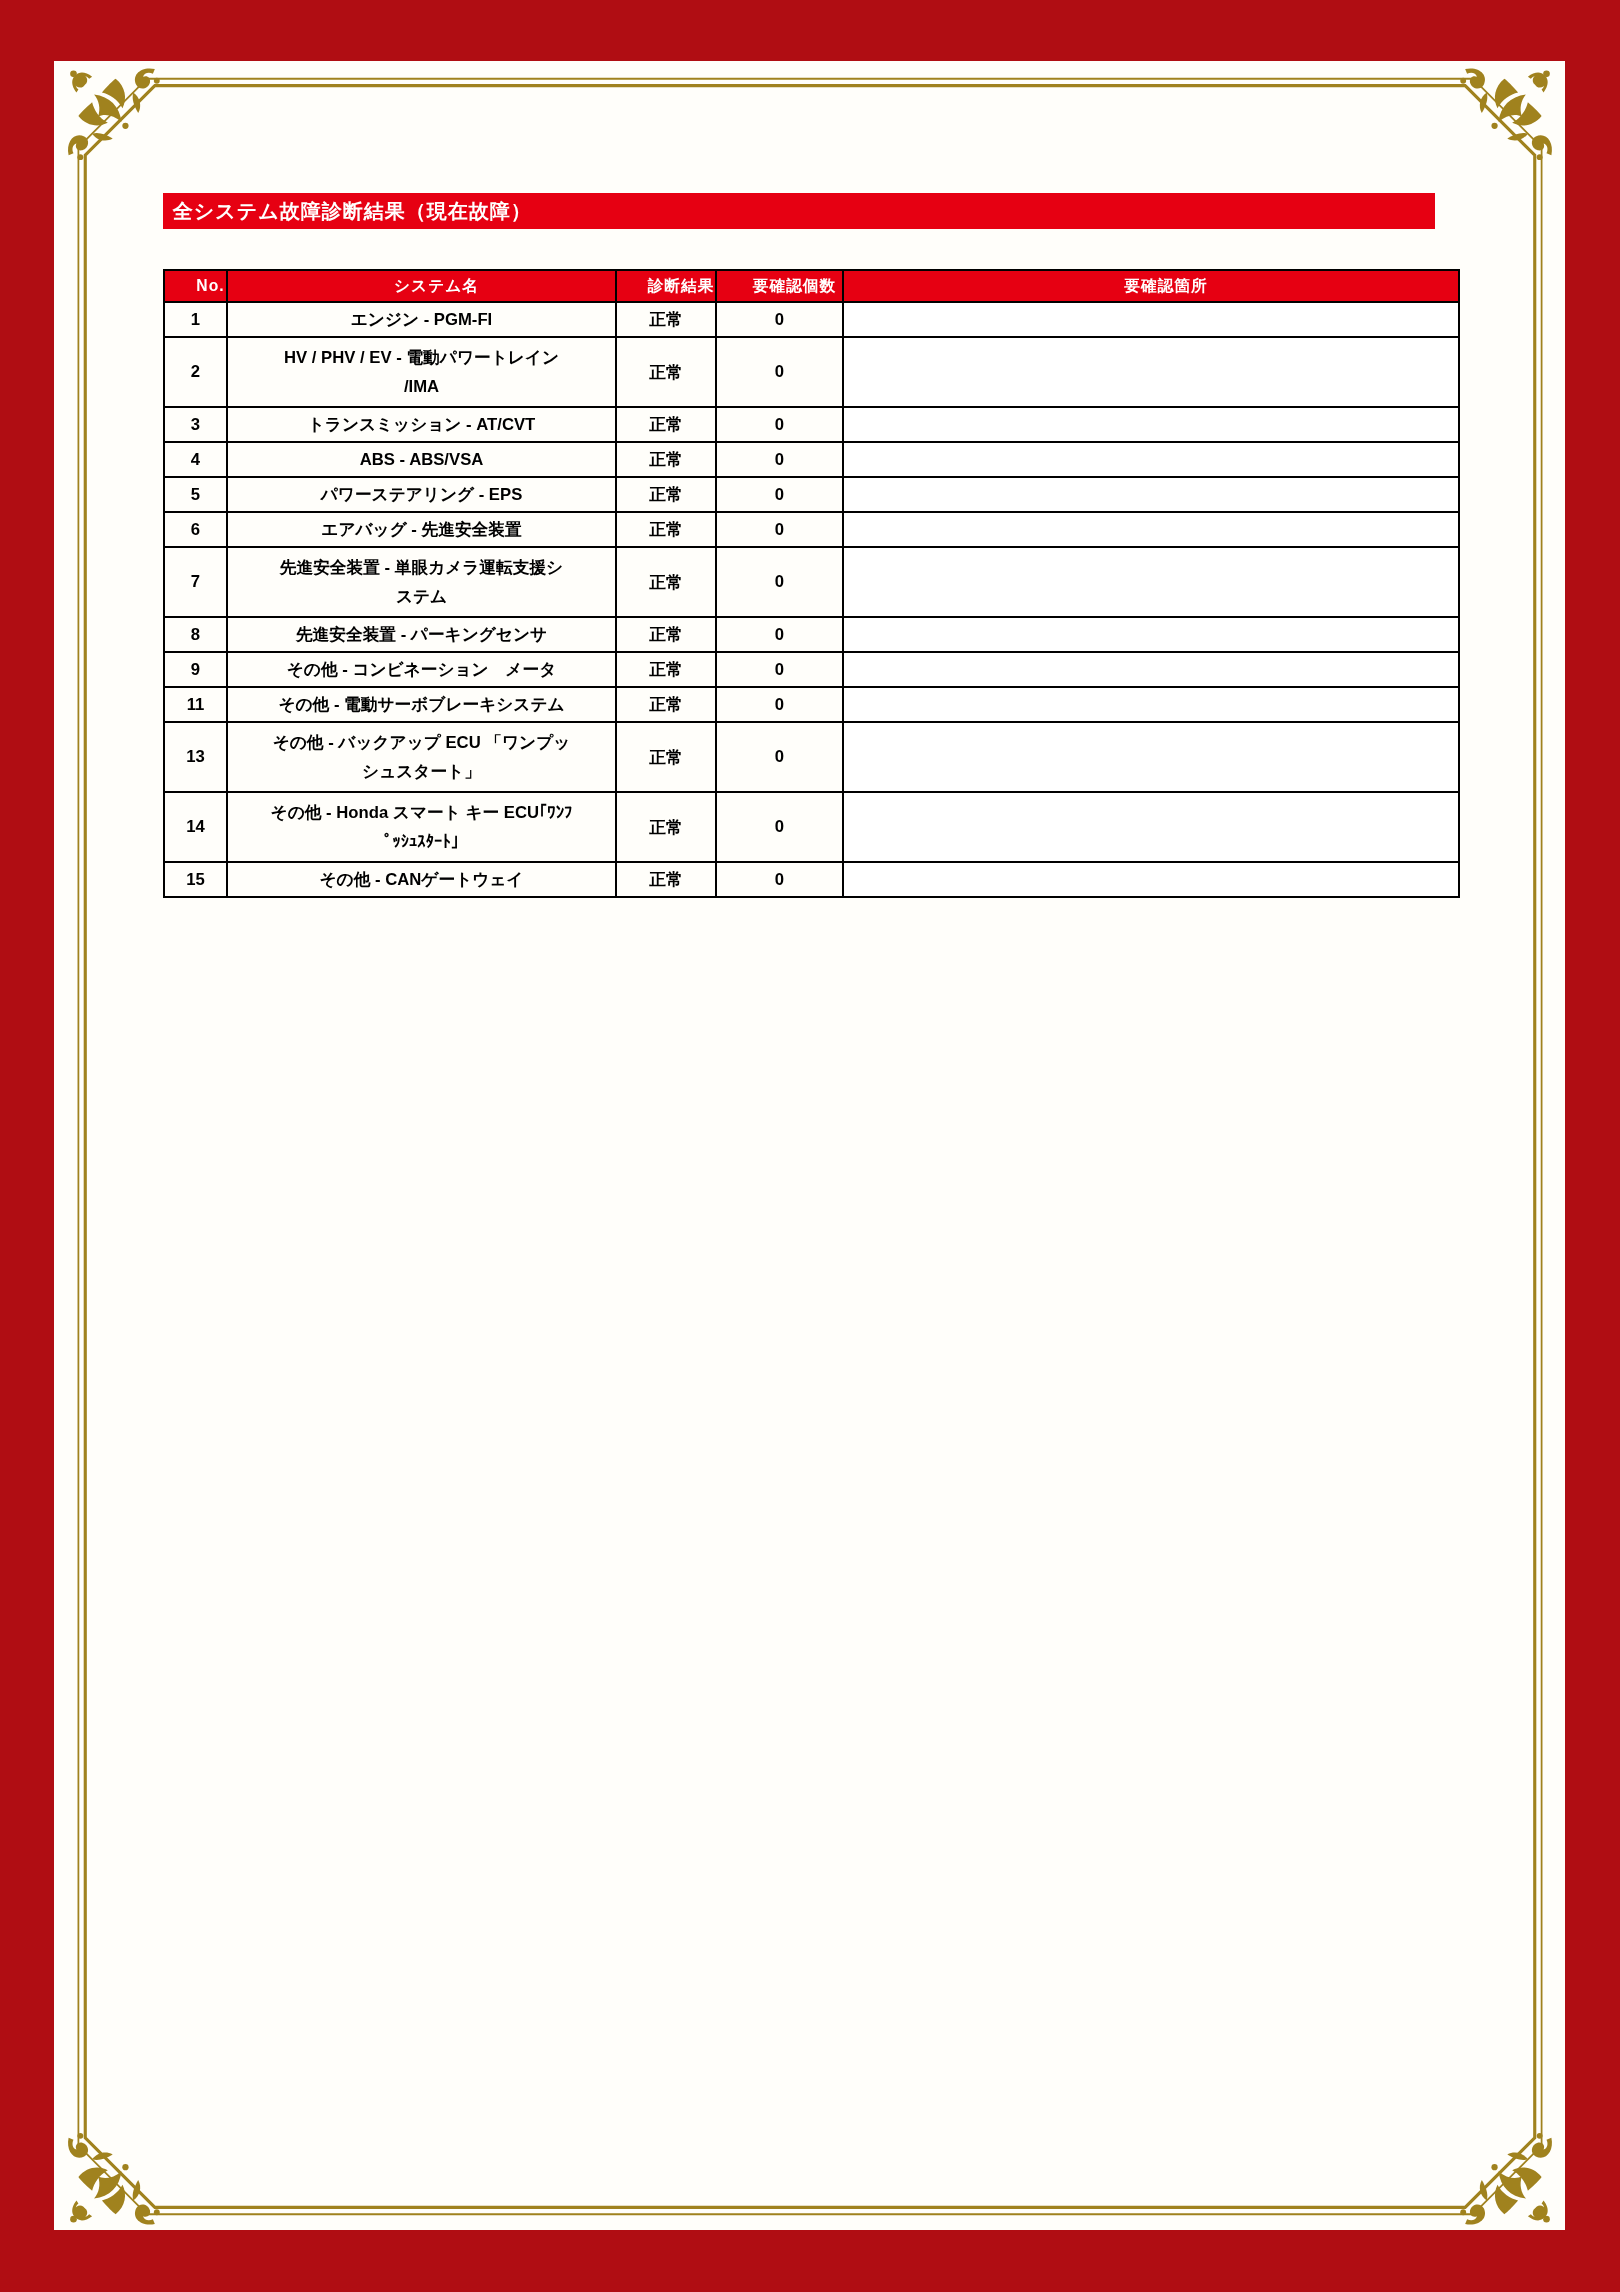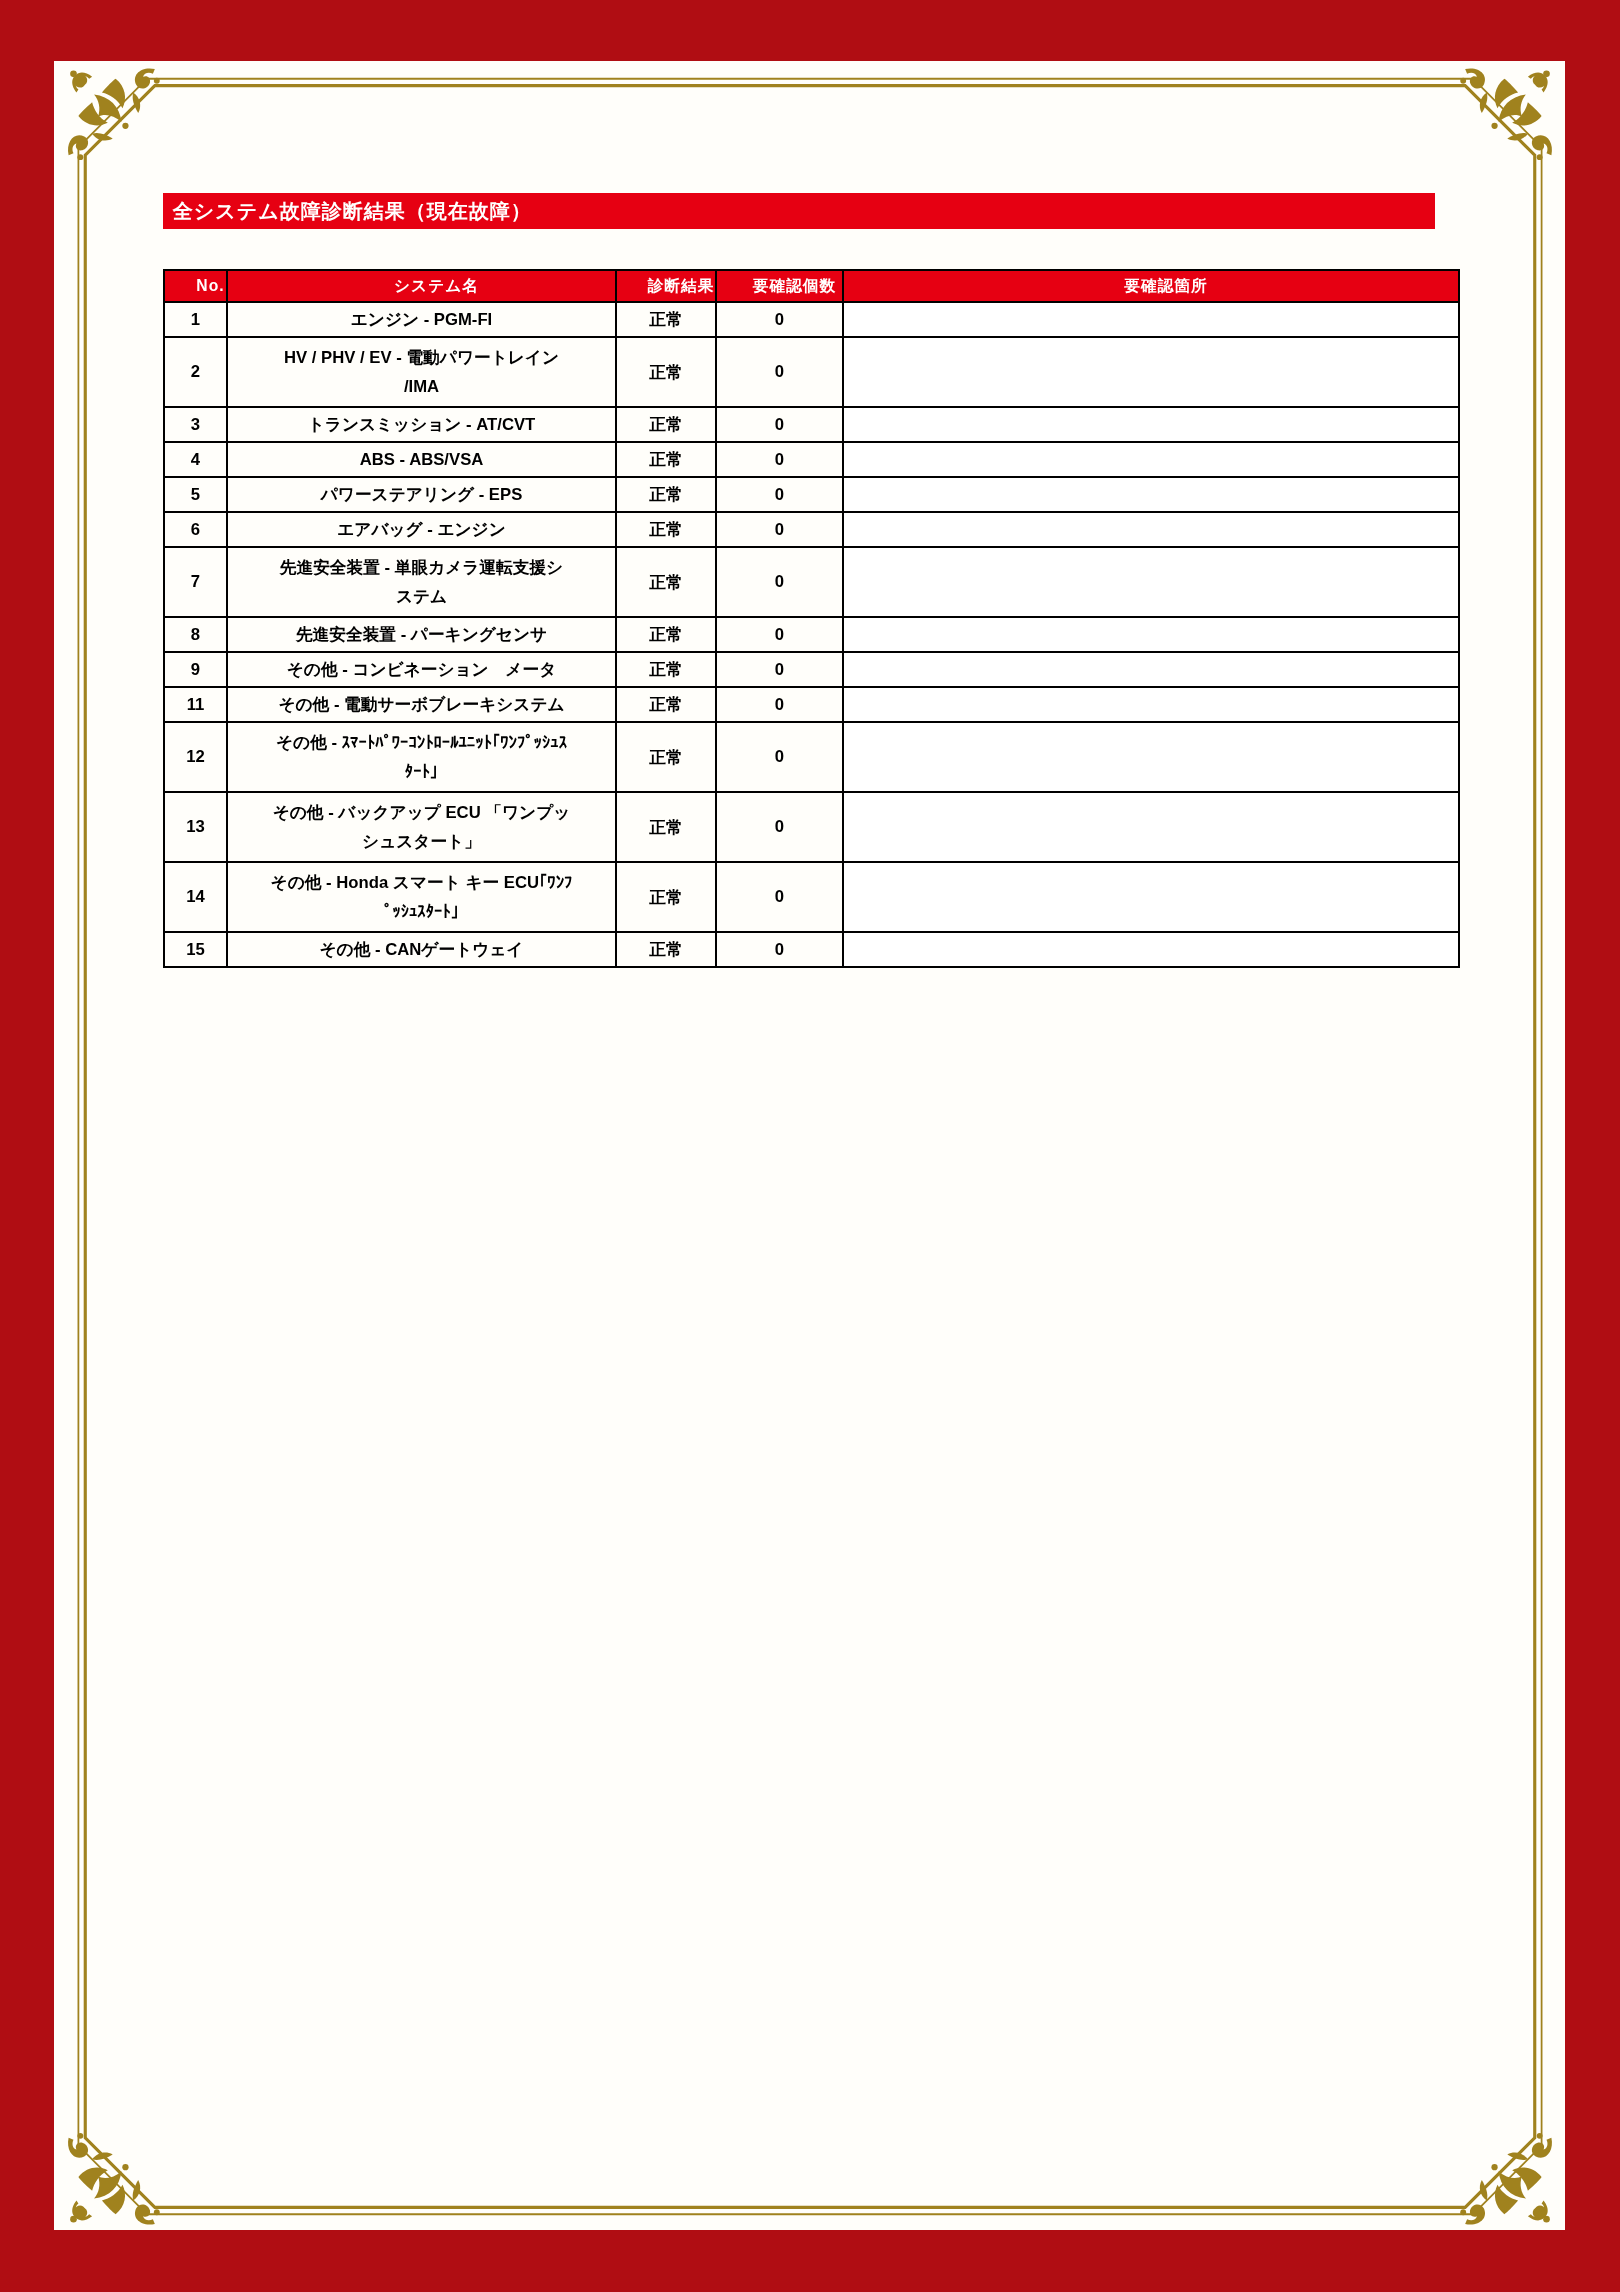--- a/index.html
+++ b/index.html
@@ -165,21 +165,21 @@
         </tr>
         <tr class="row">
           <td class="cell-no">5</td>
           <td class="cell-system">パワーステアリング - EPS</td>
           <td class="cell-result">正常</td>
           <td class="cell-count">0</td>
           <td class="cell-location"></td>
         </tr>
         <tr class="row">
           <td class="cell-no">6</td>
-          <td class="cell-system">エアバッグ - エンジン</td>
+          <td class="cell-system">エアバッグ - 先進安全装置</td>
           <td class="cell-result">正常</td>
           <td class="cell-count">0</td>
           <td class="cell-location"></td>
         </tr>
         <tr class="row tall">
           <td class="cell-no">7</td>
           <td class="cell-system">先進安全装置 - 単眼カメラ運転支援シ
 ステム</td>
           <td class="cell-result">正常</td>
           <td class="cell-count">0</td>
@@ -200,28 +200,20 @@
           <td class="cell-location"></td>
         </tr>
         <tr class="row">
           <td class="cell-no">11</td>
           <td class="cell-system">その他 - 電動サーボブレーキシステム</td>
           <td class="cell-result">正常</td>
           <td class="cell-count">0</td>
           <td class="cell-location"></td>
         </tr>
         <tr class="row tall">
-          <td class="cell-no">12</td>
-          <td class="cell-system">その他 - ｽﾏｰﾄﾊﾟﾜｰｺﾝﾄﾛｰﾙﾕﾆｯﾄ｢ﾜﾝﾌﾟｯｼｭｽ
-ﾀｰﾄ｣</td>
-          <td class="cell-result">正常</td>
-          <td class="cell-count">0</td>
-          <td class="cell-location"></td>
-        </tr>
-        <tr class="row tall">
           <td class="cell-no">13</td>
           <td class="cell-system">その他 - バックアップ ECU 「ワンプッ
 シュスタート」</td>
           <td class="cell-result">正常</td>
           <td class="cell-count">0</td>
           <td class="cell-location"></td>
         </tr>
         <tr class="row tall">
           <td class="cell-no">14</td>
           <td class="cell-system">その他 - Honda スマート キー ECU｢ﾜﾝﾌ

